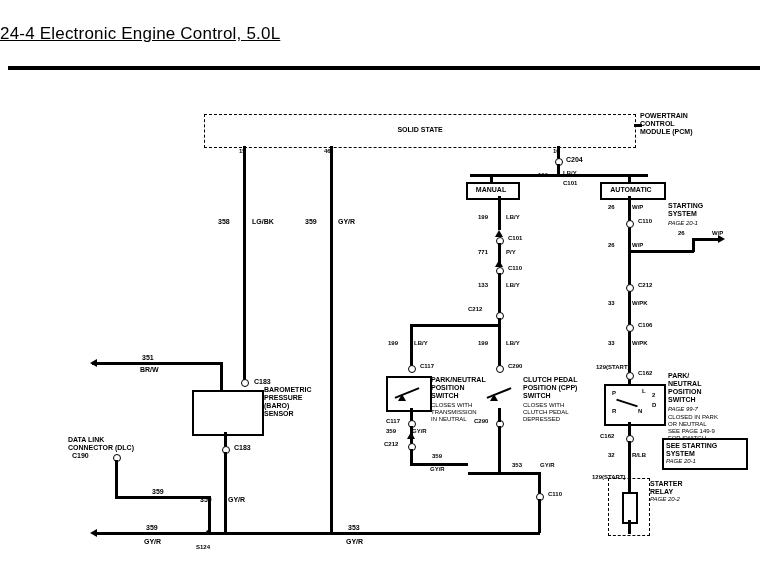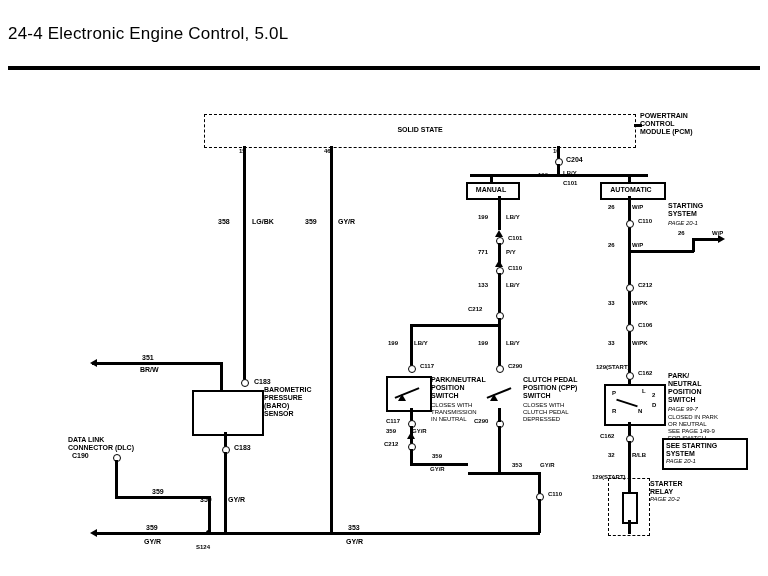--- a/index.html
+++ b/index.html
@@ -1,18 +1,18 @@
 <!DOCTYPE html>
 <html><head>
 <meta charset="utf-8">
 <style>
   html,body{margin:0;padding:0;background:#ffffff;}
   body{width:768px;height:576px;overflow:hidden;font-family:"Liberation Sans",sans-serif;color:#000;}
   #page{position:relative;width:768px;height:576px;background:#fff;}
-  #title{position:absolute;left:8px;top:24px;font-size:17px;letter-spacing:0.2px;}
+  #title{position:absolute;left:0;top:24px;font-size:17px;letter-spacing:0.2px;text-decoration:underline;}
   #rule{position:absolute;left:8px;top:66px;width:752px;height:4px;background:#000;}
   .diagram{position:absolute;left:0;top:72px;width:768px;height:504px;}
   .lbl{position:absolute;font-size:7px;line-height:8px;font-family:"Liberation Sans",sans-serif;white-space:pre;font-weight:bold;}
   .lbl.sm{font-size:6px;line-height:7px;}
   .lbl.it{font-style:italic;font-weight:normal;}
   .lbl.n{font-weight:normal;}
   .wire{position:absolute;background:#000;}
   .h{height:2px;}
   .h3{height:3px;}
   .v3{width:3px;}

